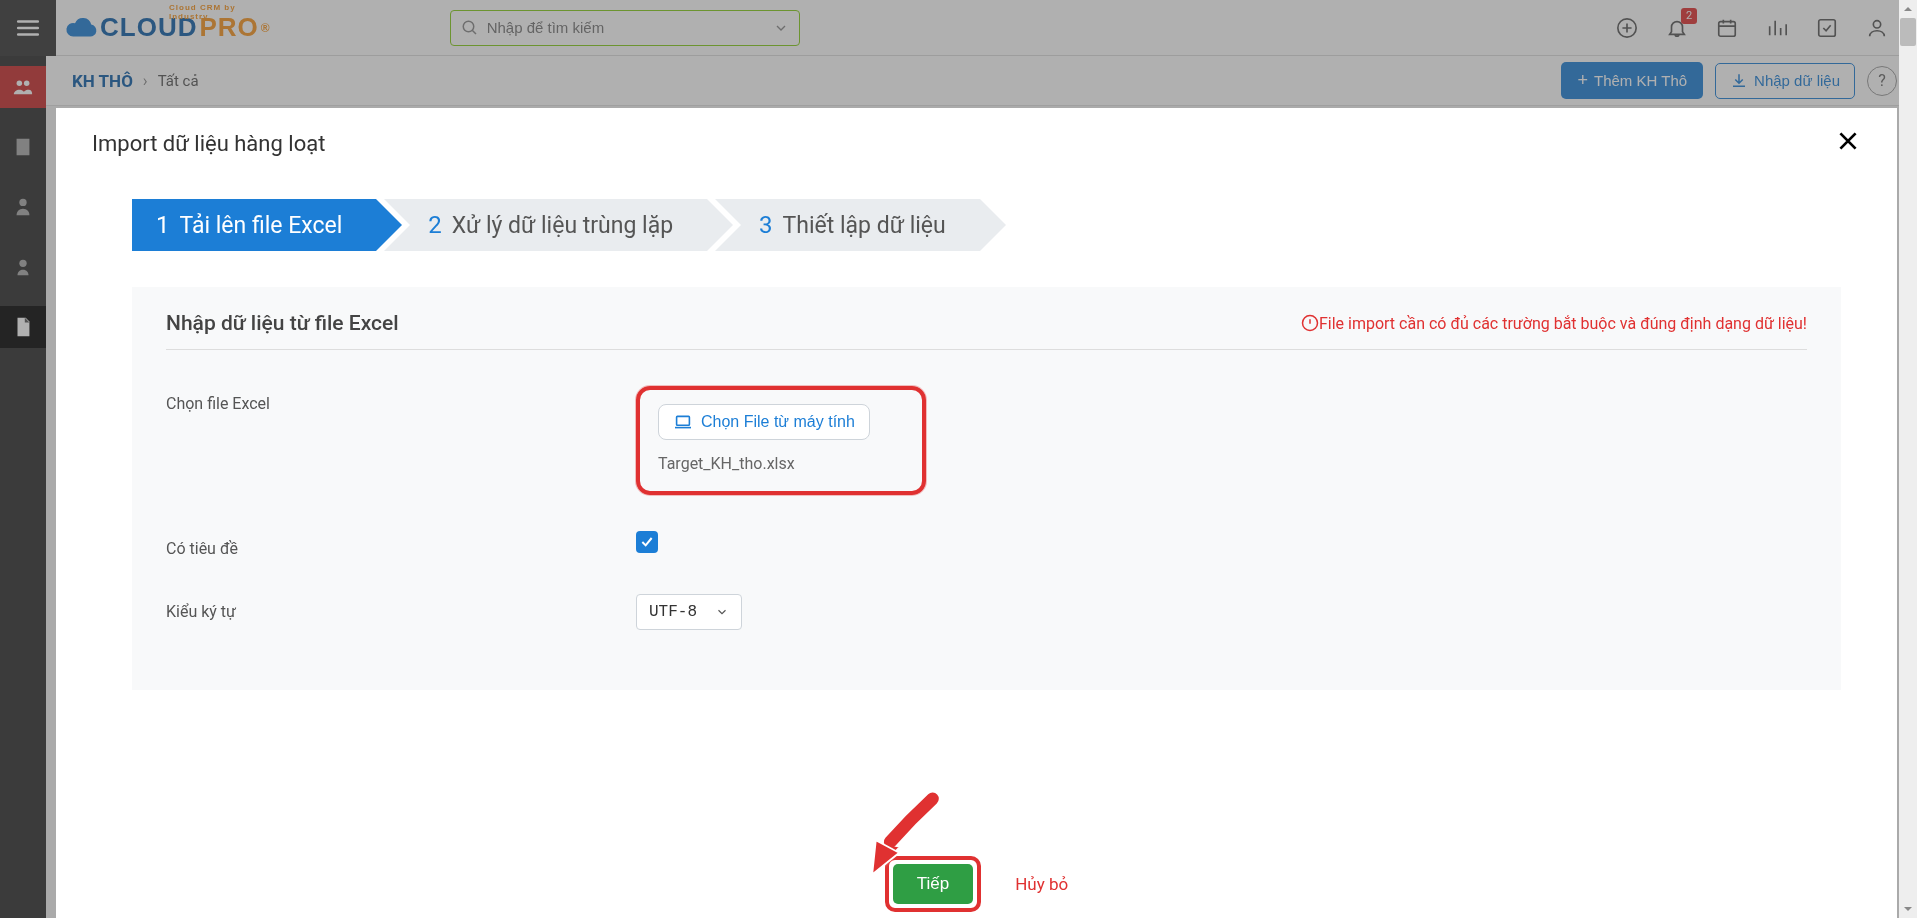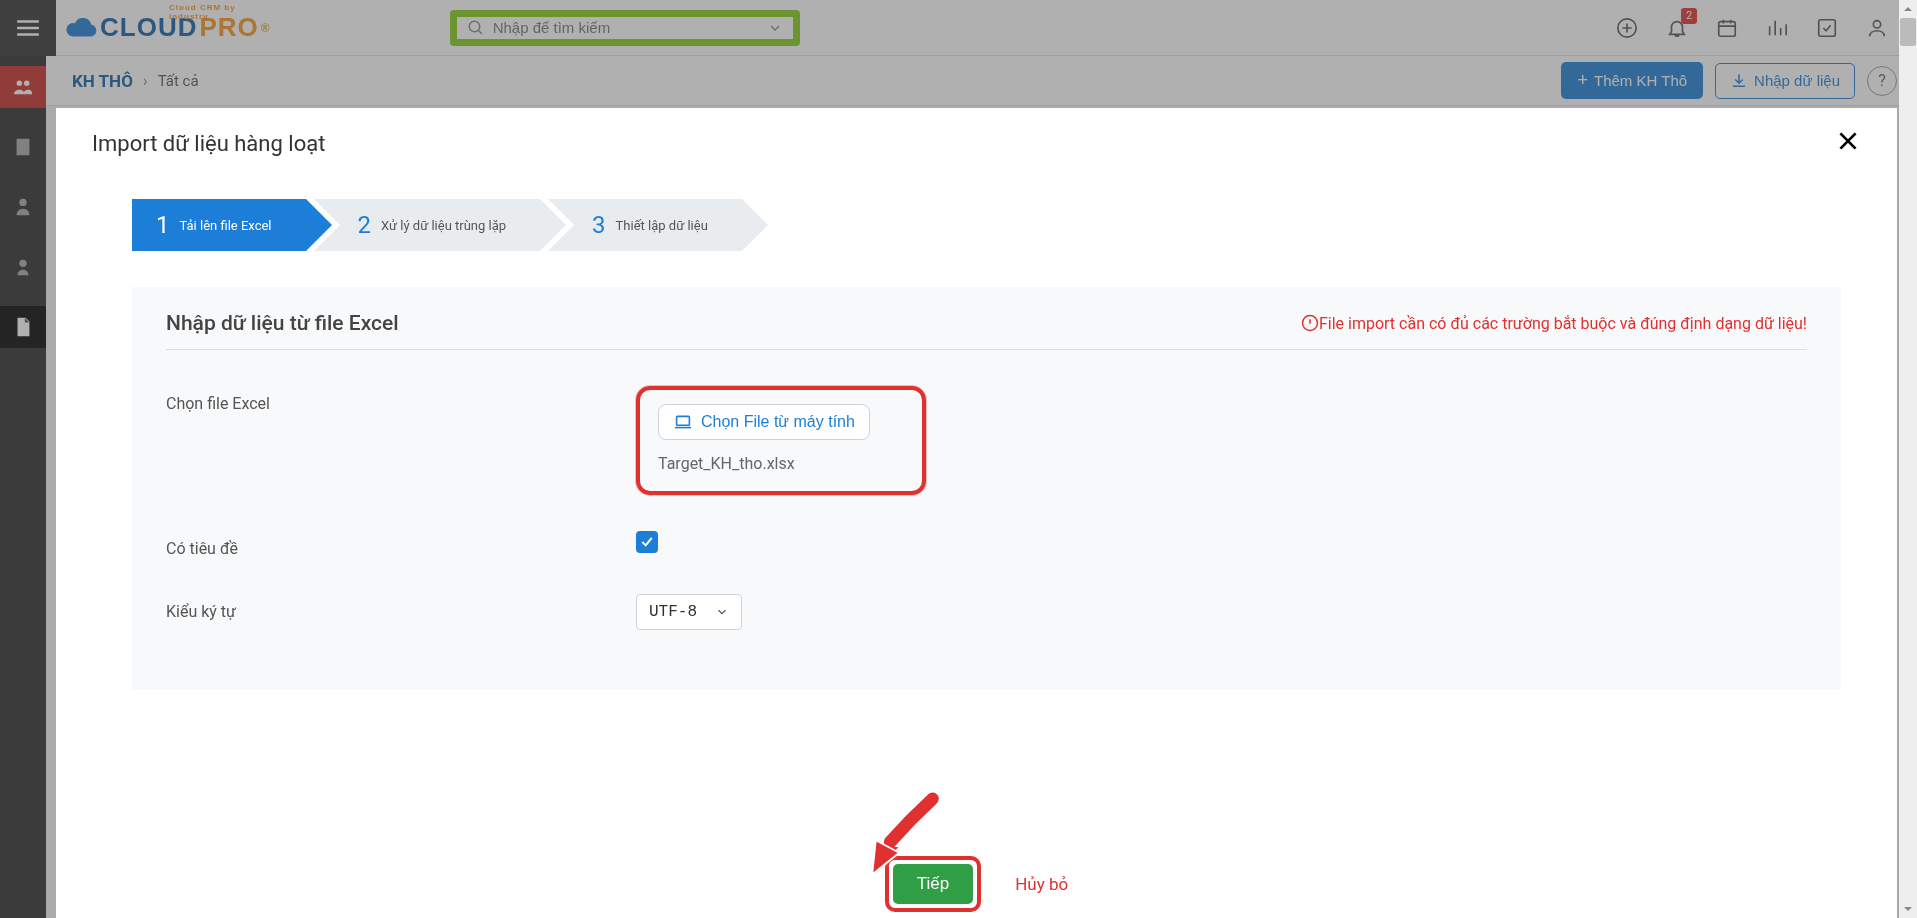--- a/index.html
+++ b/index.html
@@ -51,21 +51,21 @@
 }
 .logo .cloud-svg { width: 34px; height: 28px; }
 .logo .c1 { color: #0e5ea8; letter-spacing: 1px; }
 .logo .c2 { color: #f7941e; letter-spacing: 1px; }
 .logo .reg { color: #f7941e; font-size: 12px; vertical-align: super; }
 .logo .sub { font-size: 8px; color: #f7941e; letter-spacing: 1px; position: absolute; bottom: 22px; left: 105px;}
 .search-wrap {
   margin-left: 180px;
   width: 350px;
   height: 36px;
-  border: 7px solid #84cc16;
+  border: 1px solid #84cc16;
   border-radius: 4px;
   display: flex;
   align-items: center;
   padding: 0 10px;
   background: #fff;
 }
 .search-wrap svg { width: 18px; height: 18px; stroke: #888; flex-shrink: 0; }
 .search-wrap input {
   border: none; outline: none; flex: 1; margin-left: 8px;
   font-size: 15px; color: #555; background: transparent;
@@ -223,21 +223,21 @@
   left: 0; top: 0;
   border-top: 26px solid transparent;
   border-bottom: 26px solid transparent;
   border-left: 26px solid #fff;
   z-index: 1;
 }
 .step:first-child::before { display:none; }
 .step.active { background: #1c7ed6; color:#fff; }
 .step.active::after { border-left-color: #1c7ed6; }
 .step .num { font-size: 24px; margin-right: 10px; font-weight:400;}
-.step .lbl { font-size: 13px; }
+.step .lbl { font-size: 23px; }
 .step:not(.active) .num { color: #1c7ed6; }
 
 
 .content-card {
   margin-top: 36px;
   margin-left: 40px;
   margin-right: 20px;
   background: #f8f9fa;
   padding: 24px 34px 60px;
 }

